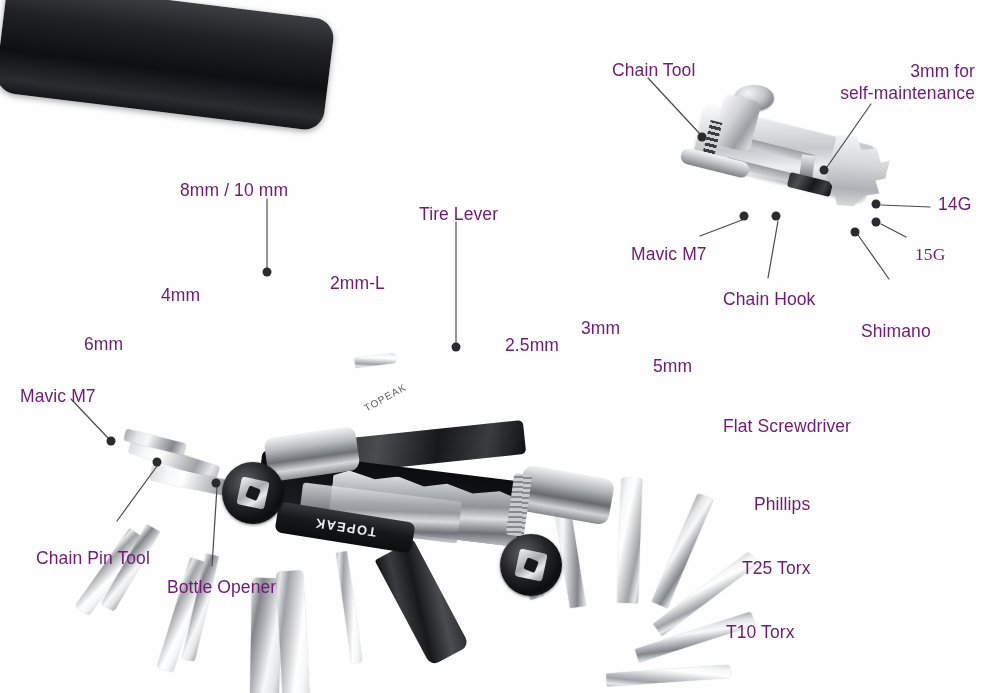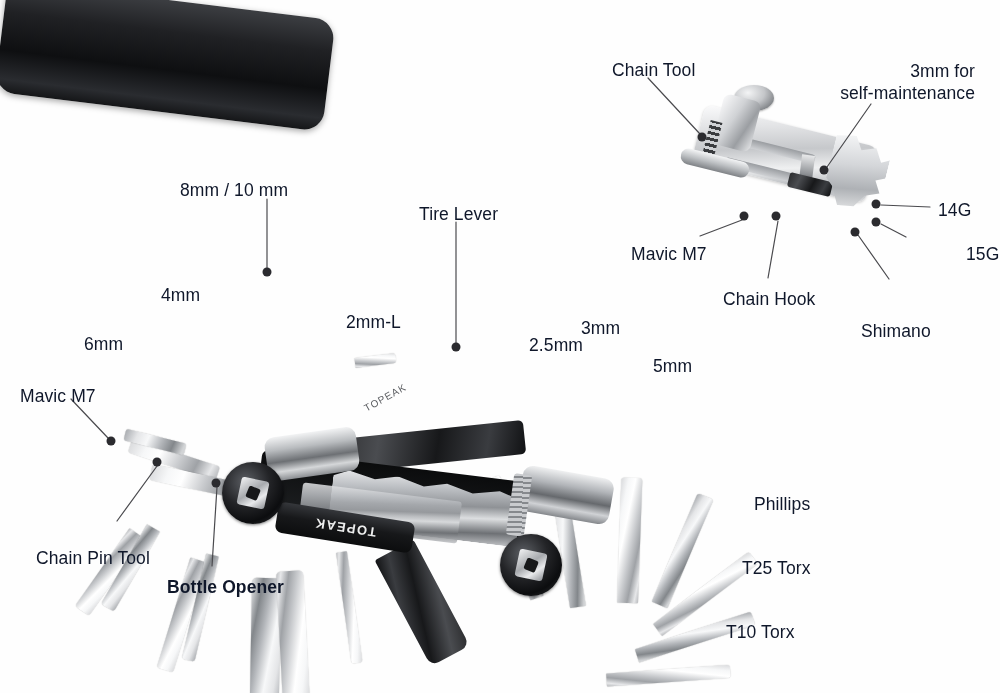--- a/index.html
+++ b/index.html
@@ -12,21 +12,21 @@
   }
   #stage{
     position:relative;
     width:1000px;height:693px;
     background:#fefefe;
   }
   .label{
     position:absolute;
     font-family:"Liberation Sans", sans-serif;
     font-size:17.5px;
-    color:#0f172a;
+    color:#701a75;
     white-space:nowrap;
     letter-spacing:.1px;
     line-height:1.28;
   }
   .label.two-line{white-space:normal;text-align:center;}
   svg.leaders{
     position:absolute;left:0;top:0;width:1000px;height:693px;
     pointer-events:none;
   }
   
@@ -222,35 +222,36 @@
     </g>
   </svg>
 
   <div class="label" style="left:612px;top:59px;">Chain Tool</div>
 
   <div class="label two-line" style="left:805px;top:60px;width:170px;text-align:right;">
     <span>3mm for</span><br>
     <span>self-maintenance</span>
   </div>
 
-  <div class="label" style="left:938px;top:199px;">14G</div>
-  <div class="label" style="left:966px;top:243px;">15G</div>
+  <div class="label" style="left:938px;top:193px;">14G</div>
+  <div class="label" style="left:915px;top:243px;font-family:Liberation Serif, serif;">15G</div>
   <div class="label" style="left:861px;top:288px;margin-top:32px;">Shimano</div>
   <div class="label" style="left:723px;top:288px;">Chain Hook</div>
   <div class="label" style="left:631px;top:243px;">Mavic M7</div>
 
   <div class="label" style="left:180px;top:179px;">8mm / 10 mm</div>
   <div class="label" style="left:419px;top:203px;text-align:center;">Tire Lever</div>
-  <div class="label" style="left:346px;top:272px;margin-top:39px;">2mm-L</div>
+  <div class="label" style="left:330px;top:272px;">2mm-L</div>
   <div class="label" style="left:161px;top:284px;">4mm</div>
   <div class="label" style="left:84px;top:333px;">6mm</div>
   <div class="label" style="left:20px;top:385px;">Mavic M7</div>
   <div class="label" style="left:36px;top:547px;">Chain Pin Tool</div>
-  <div class="label" style="left:167px;top:576px;font-weight:bold;">Bottle Opener</div>
-
-  <div class="label" style="left:505px;top:334px;margin-left:24px;">2.5mm</div>
+  <div class="label" style="left:167px;top:576px;">Bottle Opener</div>
+
+  <div class="label" style="left:505px;top:334px;">2.5mm</div>
   <div class="label" style="left:581px;top:317px;">3mm</div>
   <div class="label" style="left:653px;top:355px;">5mm</div>
+  <div class="label" style="left:723px;top:415px;">Flat Screwdriver</div>
   <div class="label" style="left:742px;top:493px;margin-left:12px;">Phillips</div>
   <div class="label" style="left:742px;top:557px;">T25 Torx</div>
   <div class="label" style="left:726px;top:621px;">T10 Torx</div>
 
 </div>
 
 </body></html>

